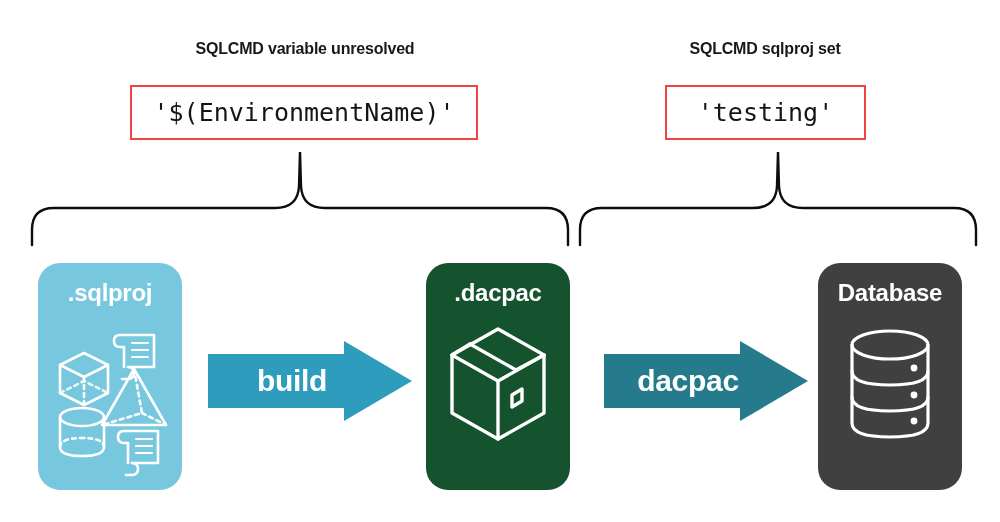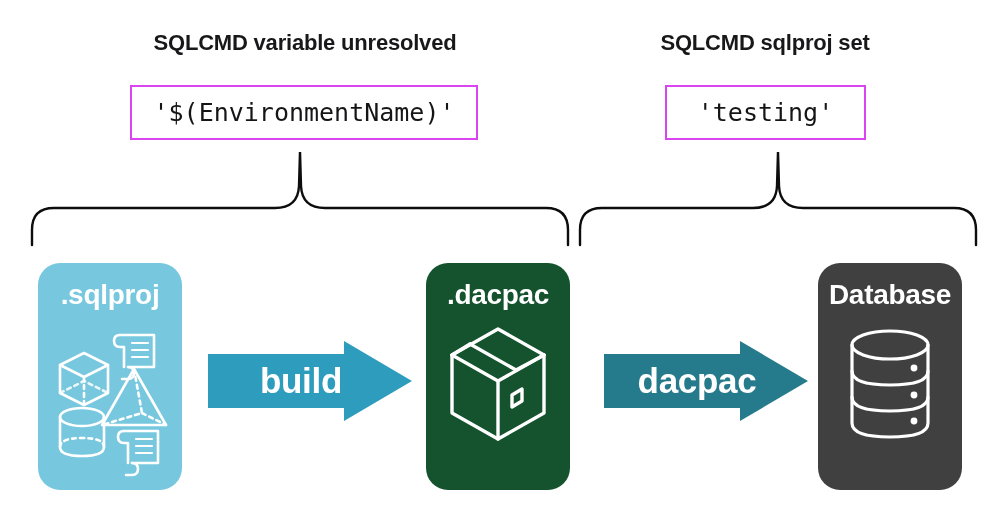--- a/index.html
+++ b/index.html
@@ -19,33 +19,34 @@
     left: 0; top: 0;
     width: 1000px;
     height: 522px;
   }
 
   
   .section-title {
     position: absolute;
     font-family: "Liberation Sans", sans-serif;
     font-weight: bold;
-    font-size: 22px;
+    font-size: 16px;
     color: #18181a;
     text-align: center;
     letter-spacing: -0.2px;
     white-space: nowrap;
+    margin-top: 10px;
   }
   #title-left  { left: 105px; top: 30px; width: 400px; }
   #title-right { left: 620px; top: 30px; width: 290px; }
 
   
   .value-box {
     position: absolute;
-    border: 2px solid #d946ef;
+    border: 2px solid #ef4444;
     background: #ffffff;
     box-sizing: border-box;
     display: flex;
     align-items: center;
     justify-content: center;
   }
   .value-box span {
     font-family: "DejaVu Sans Mono", monospace;
     font-size: 25px;
     color: #151517;
@@ -70,51 +71,51 @@
     box-sizing: border-box;
   }
   .card-label {
     position: absolute;
     top: 16px;
     left: 0;
     width: 100%;
     text-align: center;
     font-family: "Liberation Sans", sans-serif;
     font-weight: bold;
-    font-size: 28px;
+    font-size: 24px;
     color: #ffffff;
     letter-spacing: -0.3px;
     white-space: nowrap;
   }
   .card-art {
     position: absolute;
     left: 0;
     top: 50px;
     width: 100%;
   }
   #card-sqlproj  { left: 38px;  top: 263px; width: 144px; height: 227px; background: #77C8DE; }
   #card-dacpac   { left: 426px; top: 263px; width: 144px; height: 227px; background: #14532d; }
   #card-database { left: 818px; top: 263px; width: 144px; height: 227px; background: #404040; }
 
   
   .arrow {
     position: absolute;
   }
   .arrow-label {
     position: absolute;
-    left: 13px;
+    left: 4px;
     top: 0;
     width: 100%;
     height: 100%;
     display: flex;
     align-items: center;
     justify-content: center;
     font-family: "Liberation Sans", sans-serif;
     font-weight: bold;
-    font-size: 35px;
+    font-size: 30px;
     color: #ffffff;
     letter-spacing: -0.3px;
     padding-right: 44px;
     box-sizing: border-box;
     pointer-events: none;
   }
   #arrow-build  { left: 208px; top: 341px; width: 204px; height: 80px; }
   #arrow-deploy { left: 604px; top: 341px; width: 204px; height: 80px; }
 </style>
 </head>

